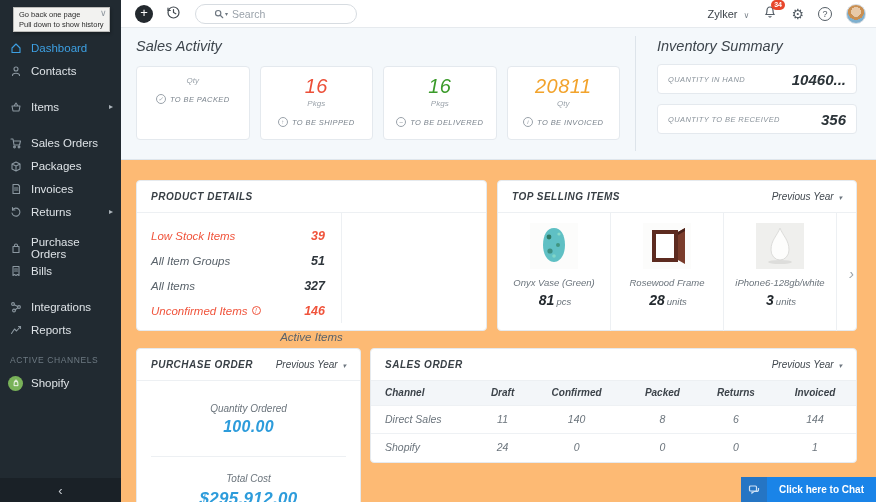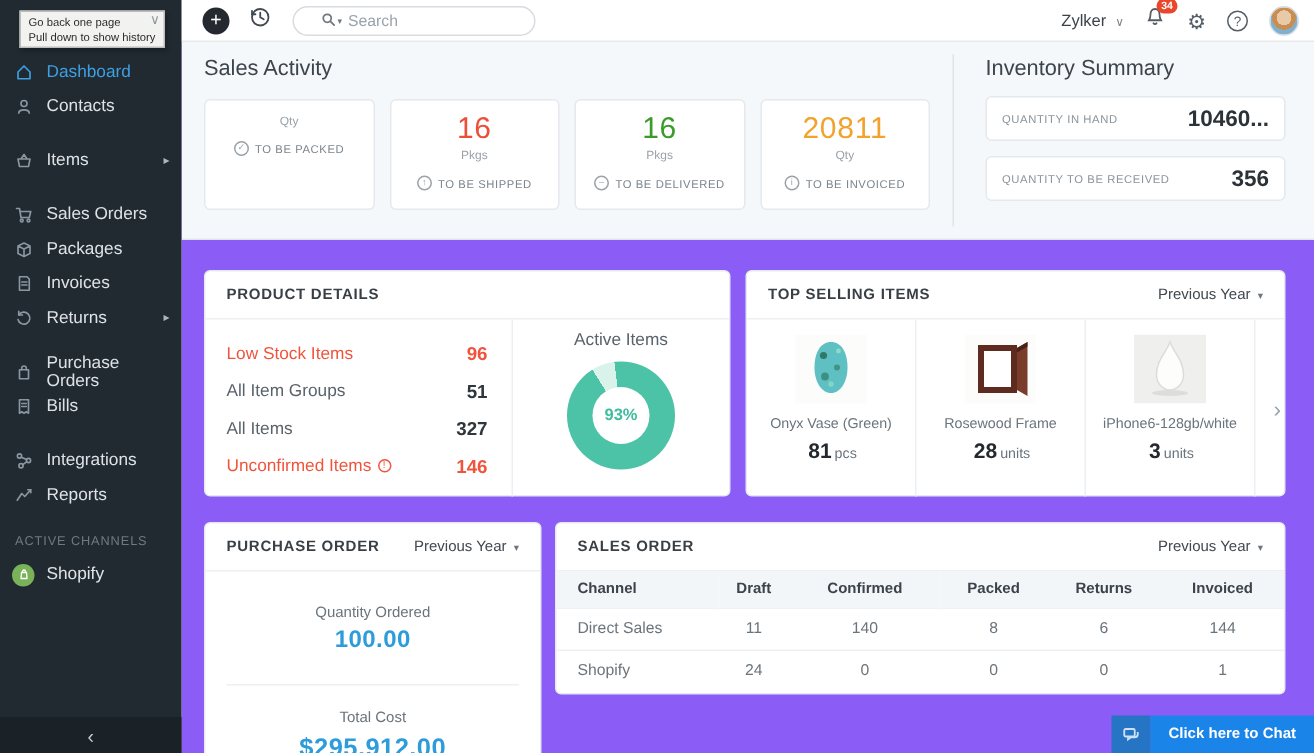--- a/index.html
+++ b/index.html
@@ -36,21 +36,21 @@
   .tb-org .caret { font-size:8px; color:#7d858d; margin-left:3px; }
   .tb-bell { position:relative; cursor:pointer; display:flex; color:#555e66; }
   .tb-bell svg { width:14px; height:14px; stroke:currentColor; fill:none; stroke-width:1.2; stroke-linecap:round; }
   .badge { position:absolute; top:-5px; right:-8px; background:#e8472c; color:#fff; font-size:7px; font-weight:bold; border-radius:7px; padding:1.5px 3.5px; }
   .tb-gear { font-size:14px; color:#555e66; cursor:pointer; line-height:1; }
   .tb-help { width:14px; height:14px; border:1px solid #555e66; border-radius:50%; color:#555e66; font-size:9px; display:flex; align-items:center; justify-content:center; cursor:pointer; }
   .avatar { width:20px; height:20px; border-radius:50%; cursor:pointer;
     background: radial-gradient(circle at 50% 38%, #e8c9a8 0 34%, #c98f52 35% 55%, #7fb0cf 56% 100%); border:1px solid #d7dce1; }
 
   
-  .content { position:absolute; left:121px; top:28px; right:0; bottom:0; background:#8b5cf6; overflow:hidden; }
+  .content { position:absolute; left:121px; top:28px; right:0; bottom:0; background:#fdba74; overflow:hidden;font-style:italic; }
   .top-section { position:absolute; left:0; top:0; width:755px; height:132px; background:#f4f8fb; border-bottom:1px solid #dfe6ec; }
   .sec-title { font-size:14.5px; color:#3d454c; }
 
   .sales-activity { position:absolute; left:15px; top:10px; width:484px; }
   .sa-cards { display:flex; gap:10px; margin-top:12px; }
   .sa-card { width:114px; height:74px; background:#fff; border:1px solid #e4e9ee; border-radius:4px; text-align:center; padding-top:8px; cursor:pointer; }
   .sa-value { font-size:20px; letter-spacing:.5px; }
   .sa-unit { font-size:8px; color:#9aa2aa; margin-top:1px; }
   .sa-status { margin-top:9px; font-size:7.5px; letter-spacing:.4px; color:#7b848d; display:flex; align-items:center; justify-content:center; gap:4px; }
   .st-ic { width:10px; height:10px; border:1px solid #9aa2aa; border-radius:50%; font-size:6px; line-height:8px; color:#9aa2aa; display:inline-block; }
@@ -65,21 +65,21 @@
   .inv-value { margin-left:auto; font-size:15px; font-weight:bold; color:#2b3338; }
 
   .card { position:absolute; background:#fff; border:1px solid #e6eaee; border-radius:4px; }
   .card-head { height:32px; display:flex; align-items:center; padding:0 14px; border-bottom:1px solid #edf0f3; }
   .card-title { font-size:10px; font-weight:bold; letter-spacing:.5px; color:#383f45; }
   .filter { margin-left:auto; font-size:10px; color:#41484f; cursor:pointer; }
   .filter .caret { font-size:7px; color:#6e7780; margin-left:2px; }
 
   
   .product-details { left:15px; top:152px; width:351px; height:151px; }
-  .pd-body { display:flex; height:118px; }
+  .pd-body { display:flex; height:118px;flex-direction:column; }
   .pd-left { width:205px; padding:10px 16px 0 14px; border-right:1px solid #edf0f3; }
   .pd-row { display:flex; align-items:center; height:25px; font-size:11.5px; color:#5a636b; cursor:pointer; }
   .pd-row .pd-val { margin-left:auto; font-size:12.5px; font-weight:bold; color:#2f363c; }
   .pd-row.alert, .pd-row.alert .pd-val { color:#f0543c; }
   .pd-info { display:inline-block; width:9px; height:9px; border:1px solid #f0543c; border-radius:50%; font-size:6.5px; line-height:8px; text-align:center; margin-left:4px; color:#f0543c; }
   .pd-right { flex:1; text-align:center; padding-top:8px; }
   .pd-donut-label { font-size:11.5px; color:#5a636b; }
   .donut { width:72px; height:72px; border-radius:50%; margin:8px auto 0;
     background:conic-gradient(from 328deg, #daf3ea 0 25deg, #4cc3a6 25deg 360deg);
     display:flex; align-items:center; justify-content:center; }
@@ -350,21 +350,21 @@
     </div>
 
     <div class="card product-details">
       <div class="card-head">
         <span class="card-title">PRODUCT DETAILS</span>
       </div>
       <div class="pd-body">
         <div class="pd-left">
           <div class="pd-row alert">
             <span>Low Stock Items</span>
-            <span class="pd-val">96</span>
+            <span class="pd-val">39</span>
           </div>
           <div class="pd-row">
             <span>All Item Groups</span>
             <span class="pd-val">51</span>
           </div>
           <div class="pd-row">
             <span>All Items</span>
             <span class="pd-val">327</span>
           </div>
           <div class="pd-row alert">

